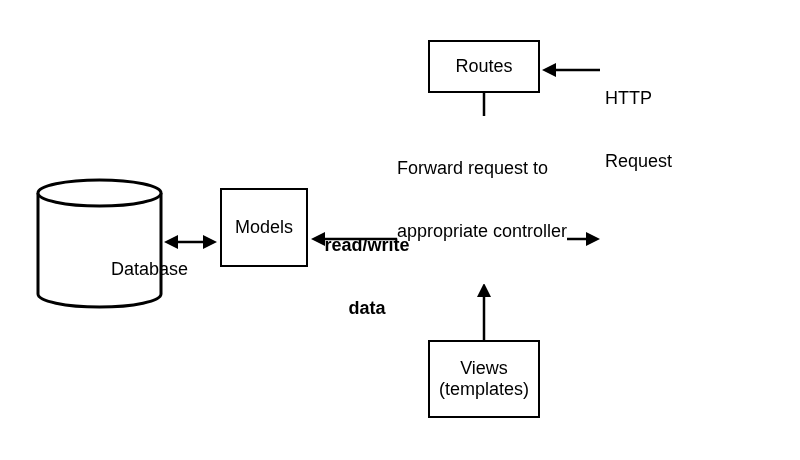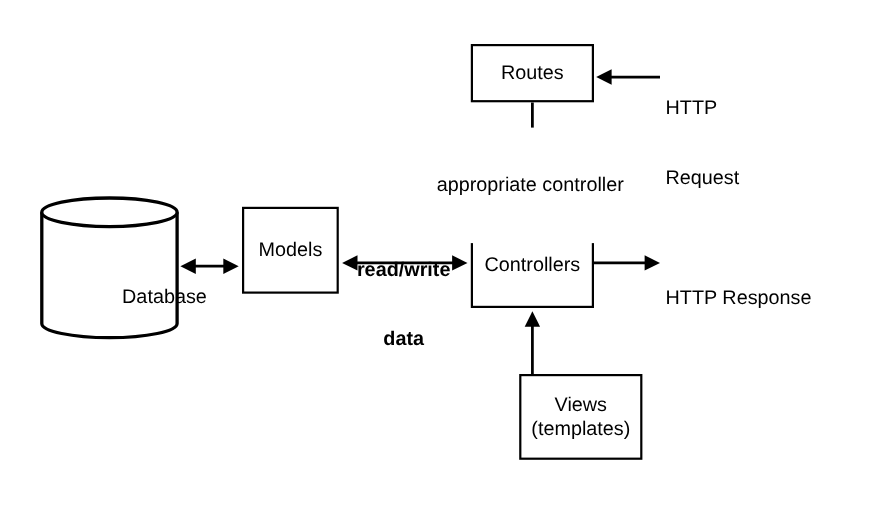--- a/index.html
+++ b/index.html
@@ -22,21 +22,21 @@
     flex-direction: column;
     align-items: center;
     justify-content: center;
     font-size: 18px;
     line-height: 21px;
     text-align: center;
   }
   .node-routes      { left: 428px; top: 40px;  width: 112px; height: 53px; }
   .node-models      { left: 220px; top: 188px; width: 88px;  height: 79px; }
   .node-controllers { left: 428px; top: 200px; width: 112px; height: 80px; }
-  .node-views       { left: 428px; top: 340px; width: 112px; height: 78px; margin-left: 44px; }
+  .node-views       { left: 428px; top: 340px; width: 112px; height: 78px; }
   .freetext {
     position: absolute;
     font-size: 18px;
     line-height: 21px;
     white-space: pre;
   }
   .t-http-request  { left: 605px; top: 46px; }
   .t-forward       { left: 397px; top: 116px; background: #ffffff; }
   .t-read-write    { left: 312px; top: 193px; width: 110px; text-align: center; font-weight: bold; }
   .t-http-response { left: 605px; top: 218px; }
@@ -107,25 +107,25 @@
   <div class="freetext t-database">
     <span>Database</span>
   </div>
 
   <div class="freetext t-http-request">
     <div>HTTP</div>
     <div>Request</div>
   </div>
 
   <div class="freetext t-forward">
+    <div>Forward request to</div>
     <div>appropriate controller</div>
   </div>
 
   <div class="freetext t-read-write">
     <div>read/write</div>
     <div>data</div>
   </div>
 
   <div class="freetext t-http-response">
-    <div>HTTP Response</div>
   </div>
 
 </div>
 
 </body></html>

